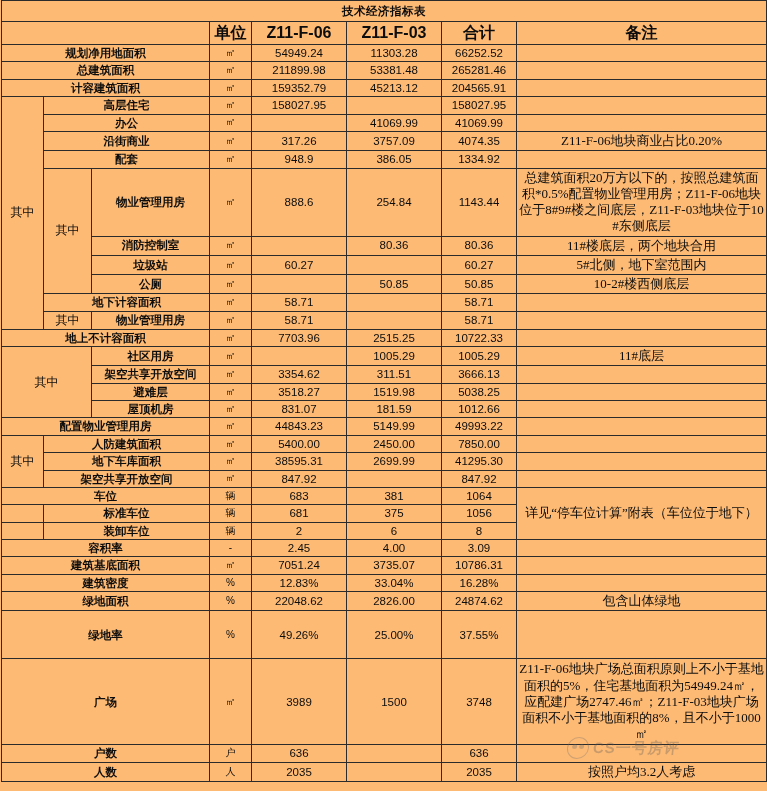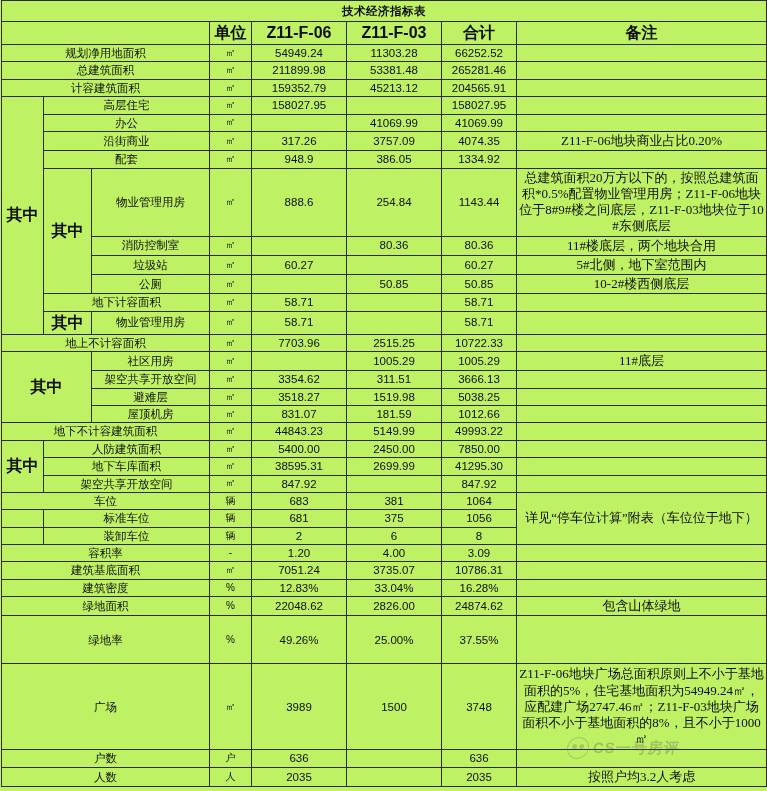--- a/index.html
+++ b/index.html
@@ -2,21 +2,21 @@
 <html><head>
 <meta charset="utf-8">
 <style>
   html,body{margin:0;padding:0;background:#fff;}
   body{
     width:767px;height:791px;
     font-family:"Liberation Sans","DejaVu Sans",sans-serif;
     color:#0d0d0d;
     -webkit-font-smoothing:antialiased;
   }
-  #sheet{position:relative;width:767px;height:791px;overflow:hidden;background:#bef264;}
+  #sheet{position:relative;width:767px;height:791px;overflow:hidden;background:#fdba74;}
   table.grid{
     border-collapse:collapse;
     table-layout:fixed;
     width:765px;
     margin:0 1px;
     font-size:11px;
   }
   table.grid td{
     border:1px solid #2b2b2b;
     padding:1px 2px;
@@ -30,22 +30,22 @@
   td.title{
     border:1px solid #2b2b2b;
     font-weight:bold;
     font-size:11.5px;
     height:18px;
     letter-spacing:.5px;
   }
   
   td.hd{font-weight:bold;font-size:16px;height:20px;}
   
-  td.lbl{font-size:11.5px;}
-  td.grp{font-size:16px;font-weight:bold;}
+  td.lbl{font-size:11.5px;font-weight:bold;}
+  td.grp{font-size:12px;}
   td.unit{font-size:10px;}
   td.num{font-size:11.5px;}
   td.note{font-size:13px;line-height:1.35;padding:2px 4px;font-family:Liberation Serif, serif;}
   td.blank{border-left:1px solid #2b2b2b;border-right:1px solid #2b2b2b;}
   
   #wm{
     position:absolute;
     right:10px;bottom:30px;
     width:190px;height:26px;
     opacity:.30;
@@ -262,21 +262,21 @@
       <tr>
         <td class="lbl">屋顶机房</td>
         <td class="unit">㎡</td>
         <td class="num">831.07</td>
         <td class="num">181.59</td>
         <td class="num">1012.66</td>
         <td class="note"></td>
       </tr>
 
       <tr>
-        <td class="lbl" colspan="3">地下不计容建筑面积</td>
+        <td class="lbl" colspan="3">配置物业管理用房</td>
         <td class="unit">㎡</td>
         <td class="num">44843.23</td>
         <td class="num">5149.99</td>
         <td class="num">49993.22</td>
         <td class="note"></td>
       </tr>
 
       <tr>
         <td class="grp" rowspan="3">其中</td>
         <td class="lbl" colspan="2">人防建筑面积</td>
@@ -328,21 +328,21 @@
         <td class="lbl" colspan="2">装卸车位</td>
         <td class="unit">辆</td>
         <td class="num">2</td>
         <td class="num">6</td>
         <td class="num">8</td>
       </tr>
 
       <tr>
         <td class="lbl" colspan="3">容积率</td>
         <td class="unit">-</td>
-        <td class="num">1.20</td>
+        <td class="num">2.45</td>
         <td class="num">4.00</td>
         <td class="num">3.09</td>
         <td class="note"></td>
       </tr>
 
       <tr>
         <td class="lbl" colspan="3">建筑基底面积</td>
         <td class="unit">㎡</td>
         <td class="num">7051.24</td>
         <td class="num">3735.07</td>

